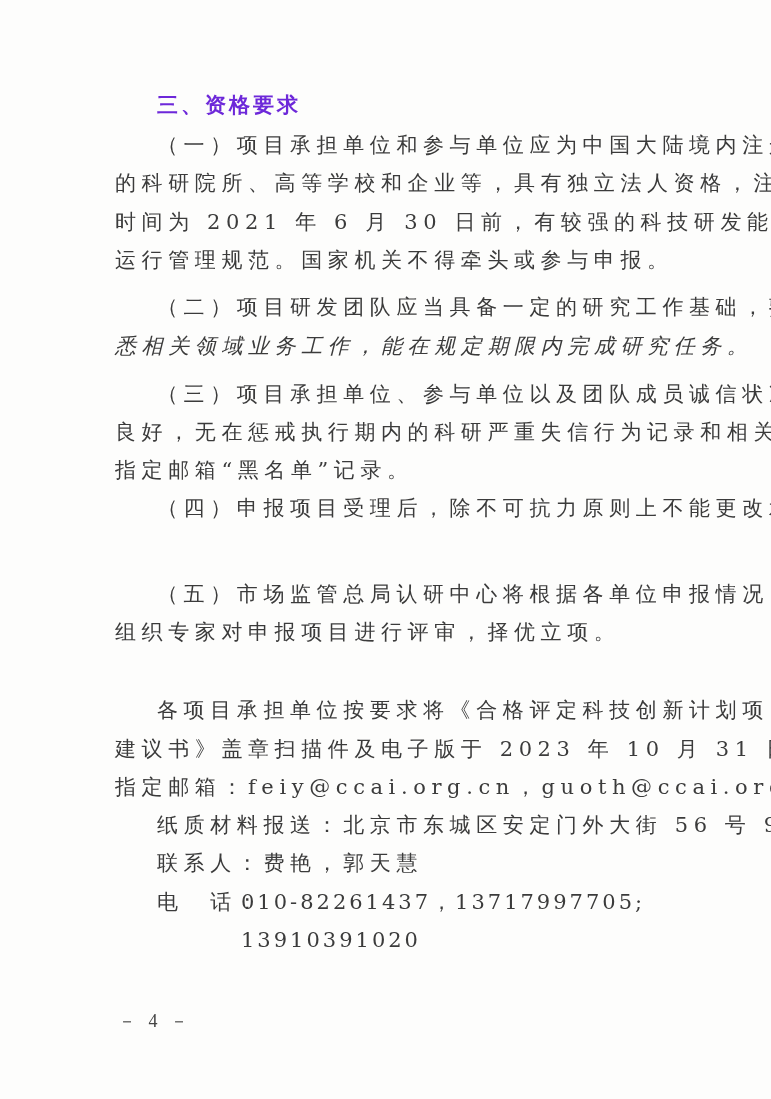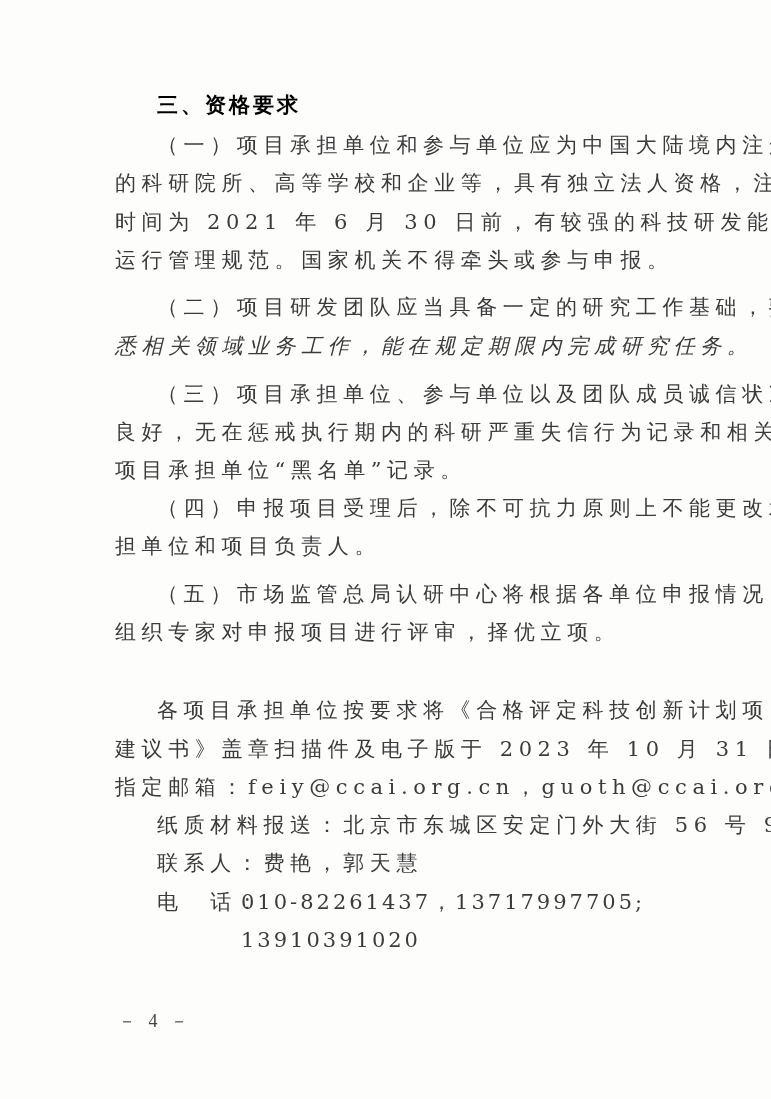--- a/index.html
+++ b/index.html
@@ -19,21 +19,21 @@
     font-size: 21px;
     letter-spacing: 5.6px;
     line-height: 28px;
     white-space: nowrap;
     color: #3b3b3b;
   }
   .indent { left: 157px; }
   .heading {
     font-family: "DejaVu Sans", "Liberation Sans", sans-serif;
     font-weight: bold;
-    color: #000000;
+    color: #6d28d9;
     letter-spacing: 3px;
     left: 157px;
   }
   .mono-num { letter-spacing: 3px; }
   .phone-label { display: inline-block; width: 84px; }
   .page-num {
     position: absolute;
     left: 118px; top: 1009px;
     font-size: 18px;
     color: #444;
@@ -51,24 +51,23 @@
   <div class="line indent" style="top:131px;">（一）项目承担单位和参与单位应为中国大陆境内注册</div>
   <div class="line" style="top:169px;">的科研院所、高等学校和企业等，具有独立法人资格，注册</div>
   <div class="line" style="top:208px;">时间为 2021 年 6 月 30 日前，有较强的科技研发能力和条件，</div>
   <div class="line" style="top:246px;">运行管理规范。国家机关不得牵头或参与申报。</div>
 
   <div class="line indent" style="top:293px;">（二）项目研发团队应当具备一定的研究工作基础，熟</div>
   <div class="line" style="top:332px;font-style:italic;">悉相关领域业务工作，能在规定期限内完成研究任务。</div>
 
   <div class="line indent" style="top:380px;">（三）项目承担单位、参与单位以及团队成员诚信状况</div>
   <div class="line" style="top:418px;">良好，无在惩戒执行期内的科研严重失信行为记录和相关社</div>
-  <div class="line" style="top:456px;">项目承担单位“黑名单”记录。</div>
+  <div class="line" style="top:456px;">指定邮箱“黑名单”记录。</div>
 
   <div class="line indent" style="top:494px;">（四）申报项目受理后，除不可抗力原则上不能更改承</div>
-  <div class="line" style="top:532px;">担单位和项目负责人。</div>
 
   <div class="line indent" style="top:580px;">（五）市场监管总局认研中心将根据各单位申报情况，</div>
   <div class="line" style="top:618px;">组织专家对申报项目进行评审，择优立项。</div>
 
 
   <div class="line indent" style="top:696px;">各项目承担单位按要求将《合格评定科技创新计划项目</div>
   <div class="line" style="top:735px;">建议书》盖章扫描件及电子版于 2023 年 10 月 31 日前发送</div>
   <div class="line" style="top:773px;">指定邮箱：feiy@ccai.org.cn，guoth@ccai.org.cn 。</div>
 
   <div class="line indent" style="top:811px;">纸质材料报送：北京市东城区安定门外大街 56 号 9 层</div>

